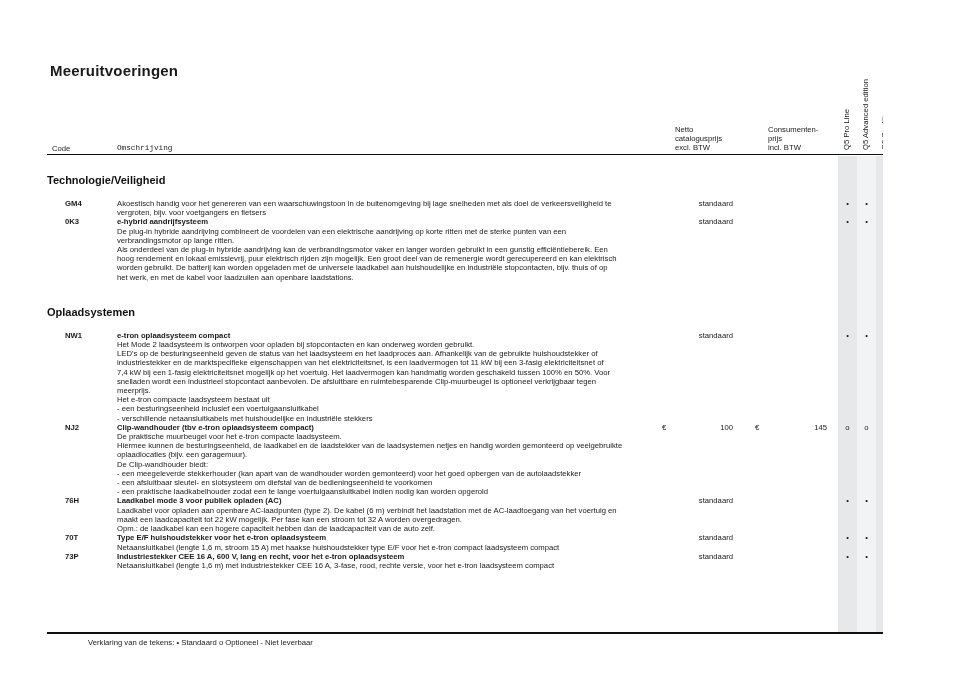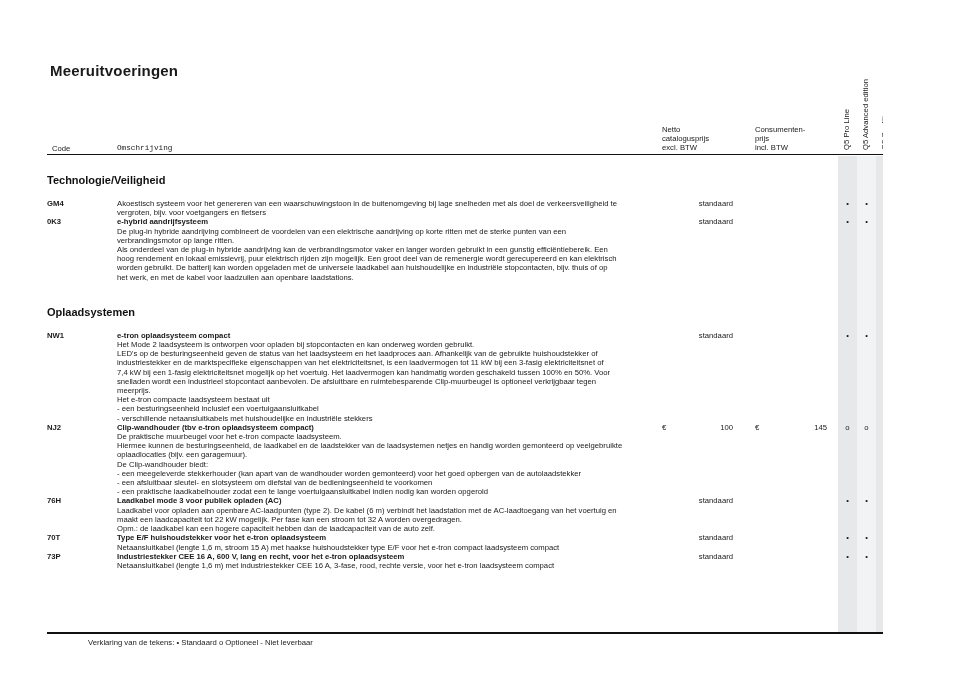--- a/index.html
+++ b/index.html
@@ -11,36 +11,36 @@
   }
   .page { position:relative; width:883px; height:700px; background:#ffffff; overflow:hidden; }
 
   .doc-title { position:absolute; left:50px; top:62px; font-size:15px; font-weight:bold; letter-spacing:.2px; }
 
   
   .stripe { position:absolute; top:156px; height:477px; width:19px; }
 
   
   .col-head { position:absolute; font-size:7.7px; line-height:9px; color:#1a1a1a; }
-  .pre { white-space:pre-line; }
+  .pre { white-space:pre-line;margin-left:13px; }
   .edition-label {
     position:absolute; top:150px; font-size:7.7px; line-height:9px; white-space:nowrap;
     transform:rotate(-90deg); transform-origin:0 0;
   }
 
   .rule { position:absolute; left:47px; width:873px; height:1.8px; background:#111; }
   .rule-top { top:153.5px; }
   .rule-bottom { top:632px; }
 
   
   #sections { position:absolute; left:47px; top:174px; width:873px; }
   .section + .section { margin-top:24px; }
   .section h2 { margin:0 0 12px 0; font-size:11px; line-height:13px; font-weight:bold; color:#111; }
   .row { position:relative; padding-left:70px; font-size:7.7px; line-height:9.2px; }
-  .row .code { position:absolute; left:0; top:0; font-weight:bold; }
+  .row .code { position:absolute; left:18px; top:0; font-weight:bold; }
   .row .name { font-weight:bold; white-space:pre; }
   .row .desc { white-space:pre; }
   .avail { position:absolute; left:615px; top:0; width:71px; text-align:right; }
   .price-net  { position:absolute; left:615px; top:0; width:71px; display:flex; justify-content:space-between; }
   .price-cons { position:absolute; left:708px; top:0; width:72px; display:flex; justify-content:space-between; }
   .opts { position:absolute; left:791px; top:0; width:76px; display:flex; }
   .opt { width:19px; text-align:center; }
 
   
   .footer-legend { position:absolute; left:88px; top:638px; font-size:7.7px; }
@@ -72,21 +72,21 @@
   <div class="edition-label" style="left:880px;">Q5 S edition</div>
   <div class="edition-label" style="left:899px;">Q5 S edition Competition</div>
 
   <div class="rule rule-top"></div>
 
   <div id="sections">
       <div class="section">
         <h2>Technologie/Veiligheid</h2>
         <div class="row">
           <span class="code">GM4</span>
-          <div class="desc">Akoestisch systeem voor het genereren van een waarschuwingstoon in de buitenomgeving bij lage snelheden met als doel de verkeersveiligheid te
+          <div class="desc">Akoestisch handig voor het genereren van een waarschuwingstoon in de buitenomgeving bij lage snelheden met als doel de verkeersveiligheid te
 vergroten, bijv. voor voetgangers en fietsers</div>
           <span class="avail">standaard</span>
           <span class="opts">
             <span class="opt">•</span>
             <span class="opt">•</span>
             <span class="opt">•</span>
             <span class="opt">•</span>
           </span>
         </div>
         <div class="row">

